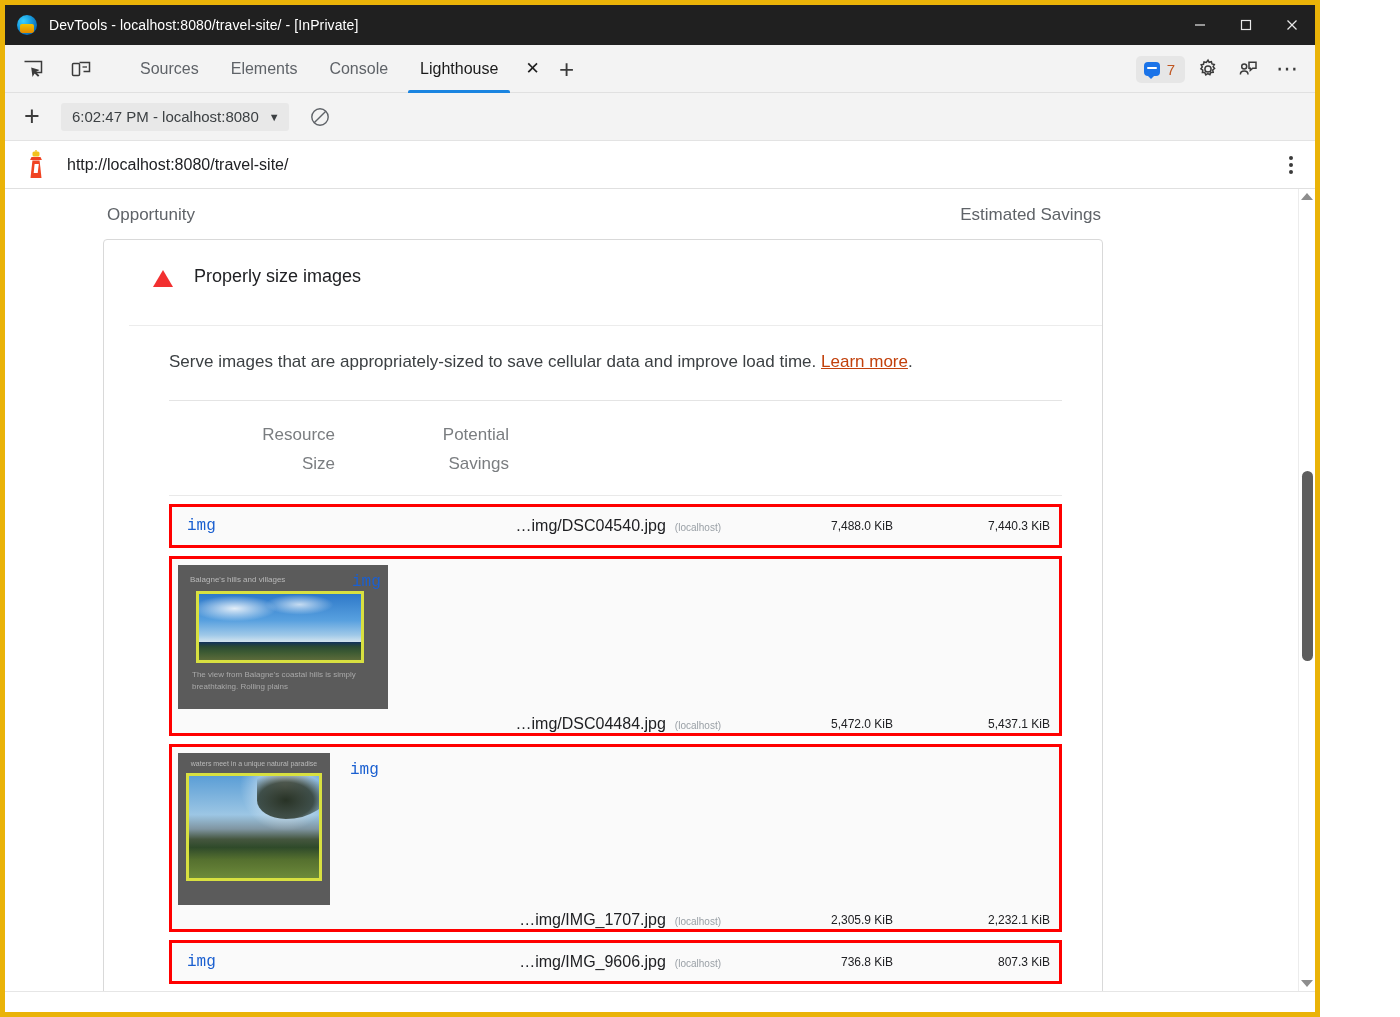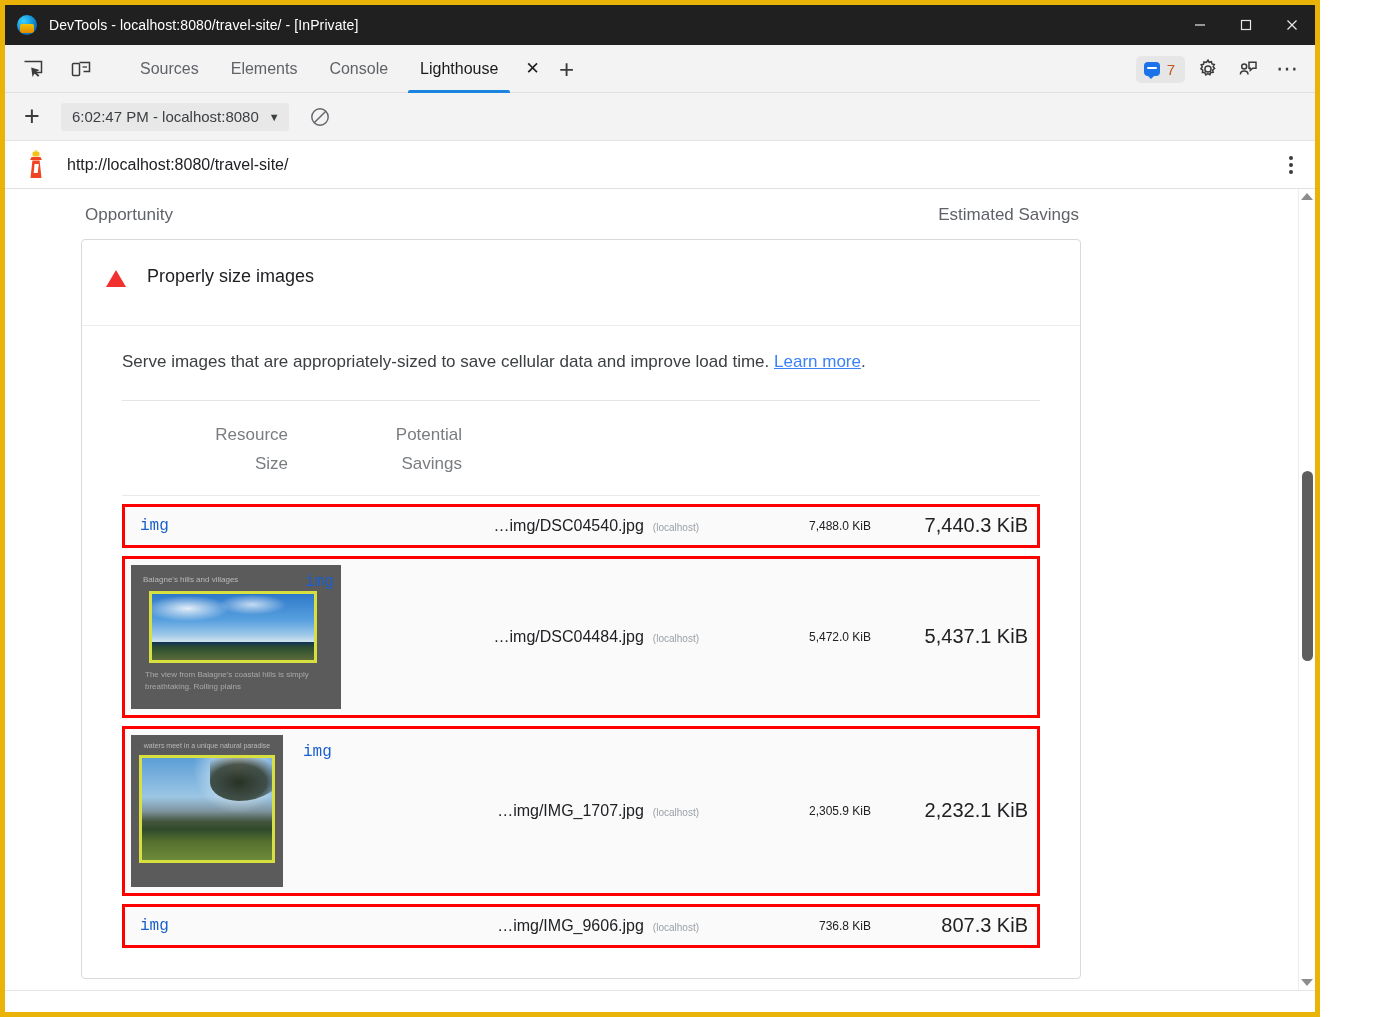--- a/index.html
+++ b/index.html
@@ -156,30 +156,31 @@
   .kebab i { width: 4px; height: 4px; background: #3b3b3b; border-radius: 50%; display: block; }
 
   
   .report-wrap {
     flex: 1 1 auto; position: relative; overflow: hidden; background: #ffffff;
     display: flex;
   }
   .report {
     flex: 1 1 auto; position: relative; padding: 0 0 0 0;
   }
-  .rep-inner { width: 1000px; margin-left: 76px; padding-top: 8px; }
+  .rep-inner { width: 1000px; margin-left: 98px; padding-top: 8px; }
 
   .opp-header {
     display: flex; justify-content: space-between; align-items: baseline;
     font-size: 17px; color: #5f6368; padding: 8px 2px 14px 4px;
   }
 
   .audit-card {
     border: 1px solid #d9d9d9; border-radius: 4px;
     background: #ffffff;
+    padding-left: 25px;
   }
   .audit-head {
     display: flex; align-items: flex-start;
     padding: 26px 22px 24px 24px;
     border-bottom: 1px solid #ececec;
     position: relative; min-height: 86px;
   }
   .tri-warn {
     width: 0; height: 0; margin-top: 4px;
     border-left: 10px solid transparent; border-right: 10px solid transparent;
@@ -202,21 +203,21 @@
   }
   .savings-unit { display: block; text-align: right; font-size: 15px; color: #eb2a2a; }
   .chev-up {
     margin-left: 20px; margin-top: 10px; width: 20px; height: 20px;
     display: flex; align-items: center; justify-content: center; color: #6b6b6b;
   }
 
   .audit-desc {
     font-size: 17px; color: #3c4043; padding: 26px 24px 22px 40px;
   }
-  .audit-desc a { color: #3b82f6; }
+  .audit-desc a { color: #c2410c; }
 
   
   .tbl { margin: 6px 40px 30px 40px; border-top: 1px solid #e4e4e4; }
   .thead {
     display: flex; align-items: flex-start;
     padding: 20px 0 16px 0;
     border-bottom: 1px solid #e9e9e9;
   }
   .th {
     font-size: 17px; color: #7a7d80; font-weight: normal; line-height: 1.7;
@@ -226,34 +227,34 @@
   .th-pot { width: 172px; text-align: right; padding-right: 2px; }
 
   .trow {
     display: flex; align-items: center;
     border: 3px solid #ff0000;
     margin-top: 8px;
     background: #fafafa;
     position: relative;
     min-height: 44px;
   }
-  .trow.tall { min-height: 160px; align-items: stretch; }
+  .trow.tall { min-height: 160px; align-items: stretch; flex-direction: column; }
   .row-simple { display: flex; align-items: center; width: 100%; padding: 7px 0; }
   .tag-img {
     font-family: "Liberation Mono", monospace; font-size: 16px; color: #1a5fd0;
     padding-left: 15px; width: 120px; flex: 0 0 auto;
   }
   .url-cell {
     flex: 1 1 auto; display: flex; align-items: baseline; justify-content: flex-end;
     gap: 9px; padding-right: 0;
   }
   .url-main { font-size: 16px; color: #202124; }
   .url-host { font-size: 10px; color: #9aa0a6; }
   .size-cell { width: 172px; text-align: right; font-size: 12px; color: #202124; }
-  .sav-cell  { width: 166px; text-align: right; font-size: 20px; color: #202124; padding-right: 9px; }
+  .sav-cell  { width: 166px; text-align: right; font-size: 12px; color: #202124; padding-right: 9px; }
 
   
   .thumb-wrap { flex: 0 0 auto; padding: 6px 0 6px 6px; display: flex; align-items: flex-start; }
   .thumb {
     background: #5b5b5b; overflow: hidden; position: relative;
     display: flex; flex-direction: column;
   }
   .thumb-a { width: 210px; height: 144px; padding: 10px 12px 0 12px; }
   .thumb-b { width: 152px; height: 152px; padding: 6px 8px 0 8px; }
   .thumb-cap-top {

